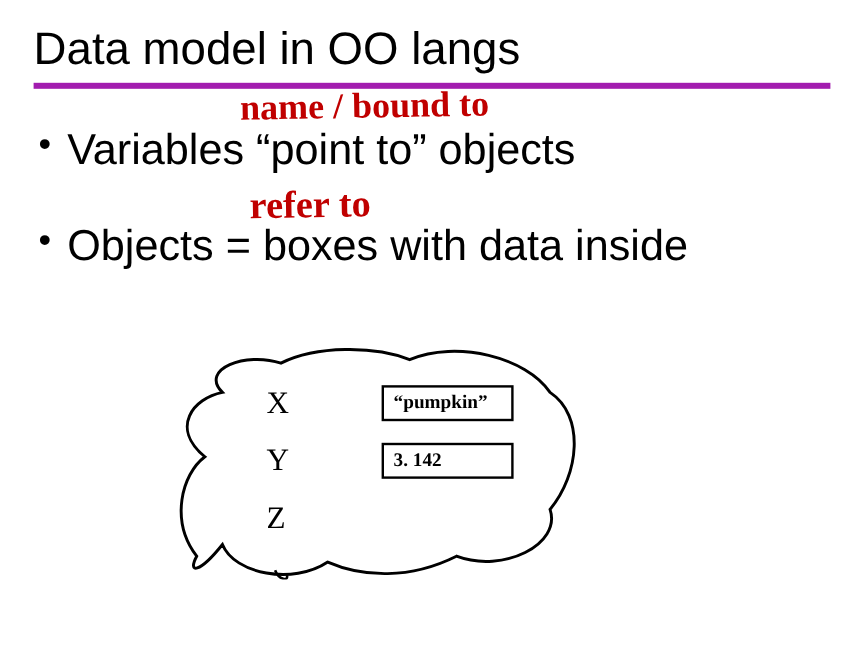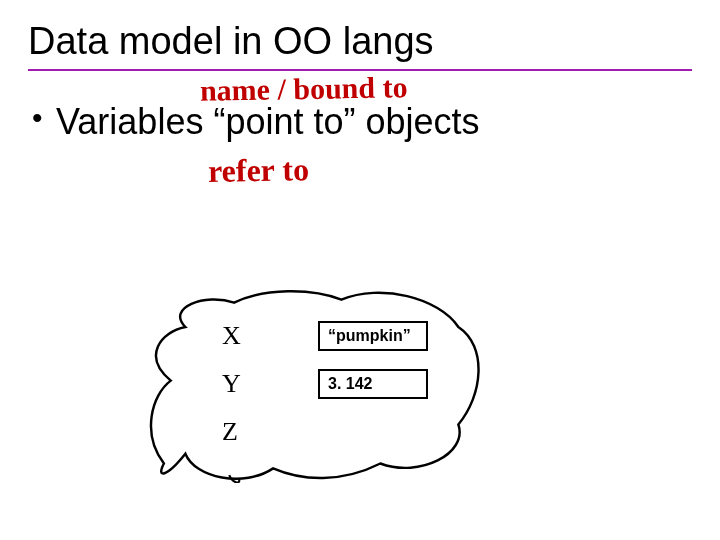--- a/index.html
+++ b/index.html
@@ -9,21 +9,21 @@
     background: #fff;
     font-family: Verdana, Geneva, sans-serif;
     color: #000;
     padding: 20px 28px;
     position: relative;
   }
   .title {
     font-size: 38px;
     font-weight: 400;
     padding-bottom: 6px;
-    border-bottom: 2px solid #a21caf;
+    border-bottom: 5px solid #a21caf;
     margin-bottom: 14px;
   }
   .bullets {
     list-style: none;
     font-size: 36px;
   }
   .bullets li {
     position: relative;
     padding-left: 28px;
     margin: 30px 0 38px 0;
@@ -69,38 +69,39 @@
     align-items: center;
     margin: 8px 0;
     height: 40px;
   }
   .varname {
     font-family: "Times New Roman", serif;
     font-size: 26px;
     width: 96px;
   }
   .box {
-    font-family: Liberation Sans, sans-serif;
+    font-family: Liberation Serif, serif;
     font-size: 16px;
     font-weight: 700;
     background: #fff;
     border: 2px solid #000;
     padding: 4px 8px;
     min-width: 110px;
   }
 </style>
 </head>
 <body>
 
 <h1 class="title">Data model in OO langs</h1>
 
 <div class="annot top">name / bound to</div>
 
 <ul class="bullets">
   <li>Variables “point to” objects</li>
+  <li>Objects = boxes with data inside</li>
 </ul>
 
 <div class="annot bottom">refer to</div>
 
 <div class="diagram">
   <svg class="cloud" viewBox="0 0 350 200">
     <path d="M 40 40
              C 20 20, 60 5, 90 15
              C 120 0, 170 0, 200 12
              C 240 -5, 300 10, 320 40

